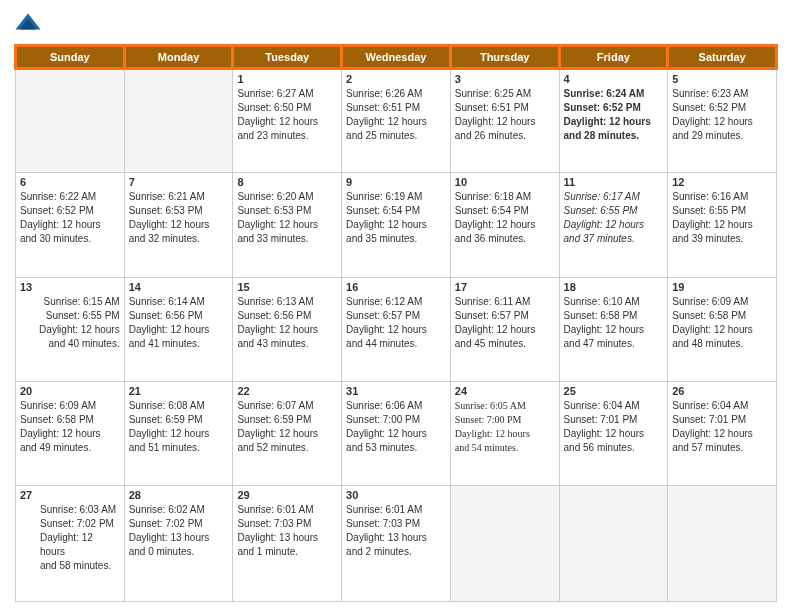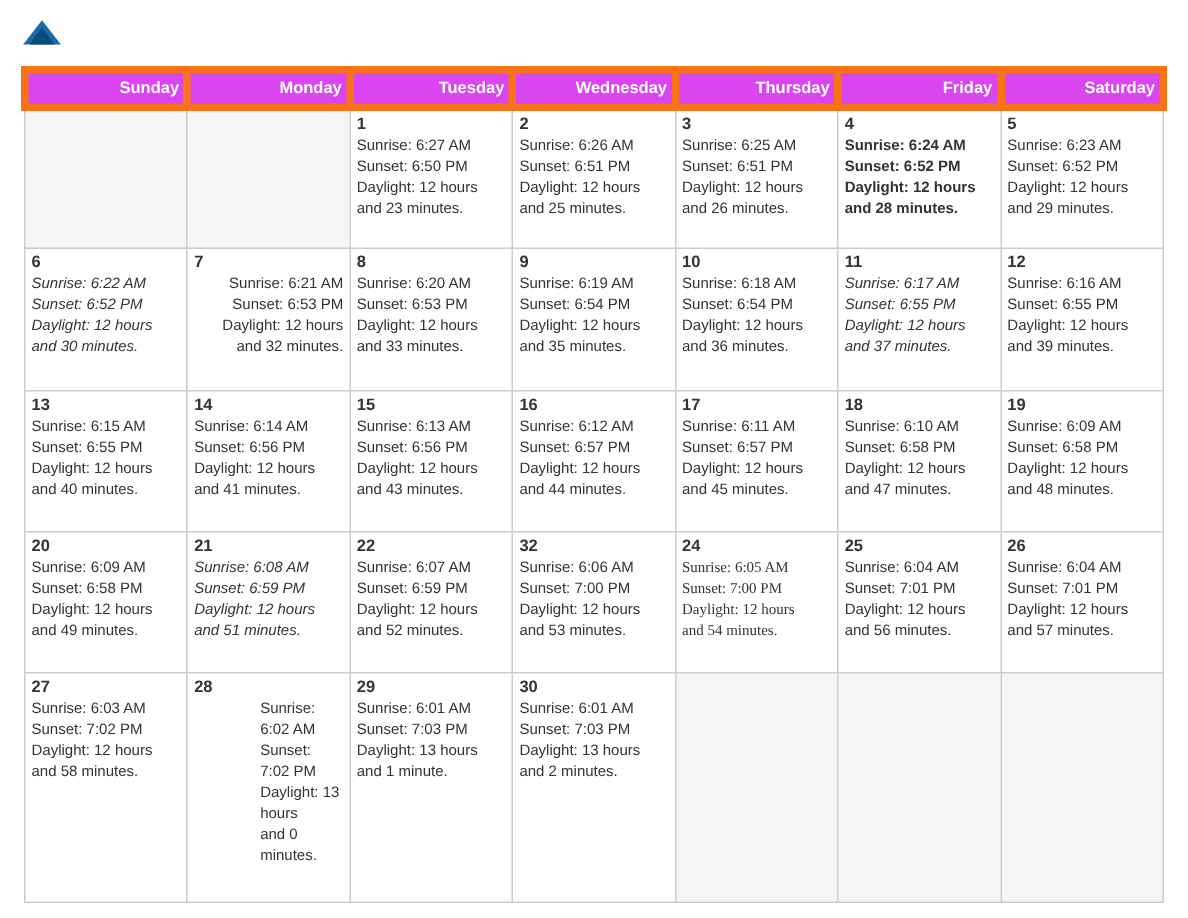--- a/index.html
+++ b/index.html
@@ -60,27 +60,27 @@
       color: #555;
     }
     .calendar {
       flex: 1;
       border: 1px solid #ccc;
       border-collapse: collapse;
       width: 100%;
       table-layout: fixed;
     }
     .calendar th {
-      background: #d946ef;
+      background: #a16207;
       color: #fff;
       font-size: 11px;
       font-weight: bold;
       padding: 4px 3px;
-      text-align: right;
-      border: 5px solid #f97316;
+      text-align: center;
+      border: 3px solid #f97316;
     }
     .calendar td {
       vertical-align: top;
       border: 1px solid #ccc;
       padding: 3px 4px;
       font-size: 8.5px;
       color: #333;
       background: #fff;
       height: 82px;
     }
@@ -169,28 +169,28 @@
             <span class="day-num">5</span>
             <div class="day-info" style="white-space: pre-line;">Sunrise: 6:23 AM
 Sunset: 6:52 PM
 Daylight: 12 hours
 and 29 minutes.</div>
           </td>
         </tr>
         <tr>
           <td>
             <span class="day-num">6</span>
-            <div class="day-info" style="white-space: pre-line; font-style: italic;">Sunrise: 6:22 AM
+            <div class="day-info" style="white-space: pre-line;">Sunrise: 6:22 AM
 Sunset: 6:52 PM
 Daylight: 12 hours
 and 30 minutes.</div>
           </td>
           <td>
             <span class="day-num">7</span>
-            <div class="day-info" style="white-space: pre-line; text-align: right;">Sunrise: 6:21 AM
+            <div class="day-info" style="white-space: pre-line;">Sunrise: 6:21 AM
 Sunset: 6:53 PM
 Daylight: 12 hours
 and 32 minutes.</div>
           </td>
           <td>
             <span class="day-num">8</span>
             <div class="day-info" style="white-space: pre-line;">Sunrise: 6:20 AM
 Sunset: 6:53 PM
 Daylight: 12 hours
 and 33 minutes.</div>
@@ -220,21 +220,21 @@
             <span class="day-num">12</span>
             <div class="day-info" style="white-space: pre-line;">Sunrise: 6:16 AM
 Sunset: 6:55 PM
 Daylight: 12 hours
 and 39 minutes.</div>
           </td>
         </tr>
         <tr>
           <td>
             <span class="day-num">13</span>
-            <div class="day-info" style="white-space: pre-line;">Sunrise: 6:15 AM
+            <div class="day-info" style="white-space: pre-line; text-align: right;">Sunrise: 6:15 AM
 Sunset: 6:55 PM
 Daylight: 12 hours
 and 40 minutes.</div>
           </td>
           <td>
             <span class="day-num">14</span>
             <div class="day-info" style="white-space: pre-line;">Sunrise: 6:14 AM
 Sunset: 6:56 PM
 Daylight: 12 hours
 and 41 minutes.</div>
@@ -278,34 +278,34 @@
         <tr>
           <td>
             <span class="day-num">20</span>
             <div class="day-info" style="white-space: pre-line;">Sunrise: 6:09 AM
 Sunset: 6:58 PM
 Daylight: 12 hours
 and 49 minutes.</div>
           </td>
           <td>
             <span class="day-num">21</span>
-            <div class="day-info" style="white-space: pre-line; font-style: italic;">Sunrise: 6:08 AM
+            <div class="day-info" style="white-space: pre-line;">Sunrise: 6:08 AM
 Sunset: 6:59 PM
 Daylight: 12 hours
 and 51 minutes.</div>
           </td>
           <td>
             <span class="day-num">22</span>
             <div class="day-info" style="white-space: pre-line;">Sunrise: 6:07 AM
 Sunset: 6:59 PM
 Daylight: 12 hours
 and 52 minutes.</div>
           </td>
           <td>
-            <span class="day-num">32</span>
+            <span class="day-num">31</span>
             <div class="day-info" style="white-space: pre-line;">Sunrise: 6:06 AM
 Sunset: 7:00 PM
 Daylight: 12 hours
 and 53 minutes.</div>
           </td>
           <td>
             <span class="day-num">24</span>
             <div class="day-info" style="white-space: pre-line; font-family: Liberation Serif, serif;">Sunrise: 6:05 AM
 Sunset: 7:00 PM
 Daylight: 12 hours
@@ -322,28 +322,28 @@
             <span class="day-num">26</span>
             <div class="day-info" style="white-space: pre-line;">Sunrise: 6:04 AM
 Sunset: 7:01 PM
 Daylight: 12 hours
 and 57 minutes.</div>
           </td>
         </tr>
         <tr>
           <td>
             <span class="day-num">27</span>
-            <div class="day-info" style="white-space: pre-line;">Sunrise: 6:03 AM
+            <div class="day-info" style="white-space: pre-line; margin-left: 20px;">Sunrise: 6:03 AM
 Sunset: 7:02 PM
 Daylight: 12 hours
 and 58 minutes.</div>
           </td>
           <td>
             <span class="day-num">28</span>
-            <div class="day-info" style="white-space: pre-line; margin-left: 44px;">Sunrise: 6:02 AM
+            <div class="day-info" style="white-space: pre-line;">Sunrise: 6:02 AM
 Sunset: 7:02 PM
 Daylight: 13 hours
 and 0 minutes.</div>
           </td>
           <td>
             <span class="day-num">29</span>
             <div class="day-info" style="white-space: pre-line;">Sunrise: 6:01 AM
 Sunset: 7:03 PM
 Daylight: 13 hours
 and 1 minute.</div>

